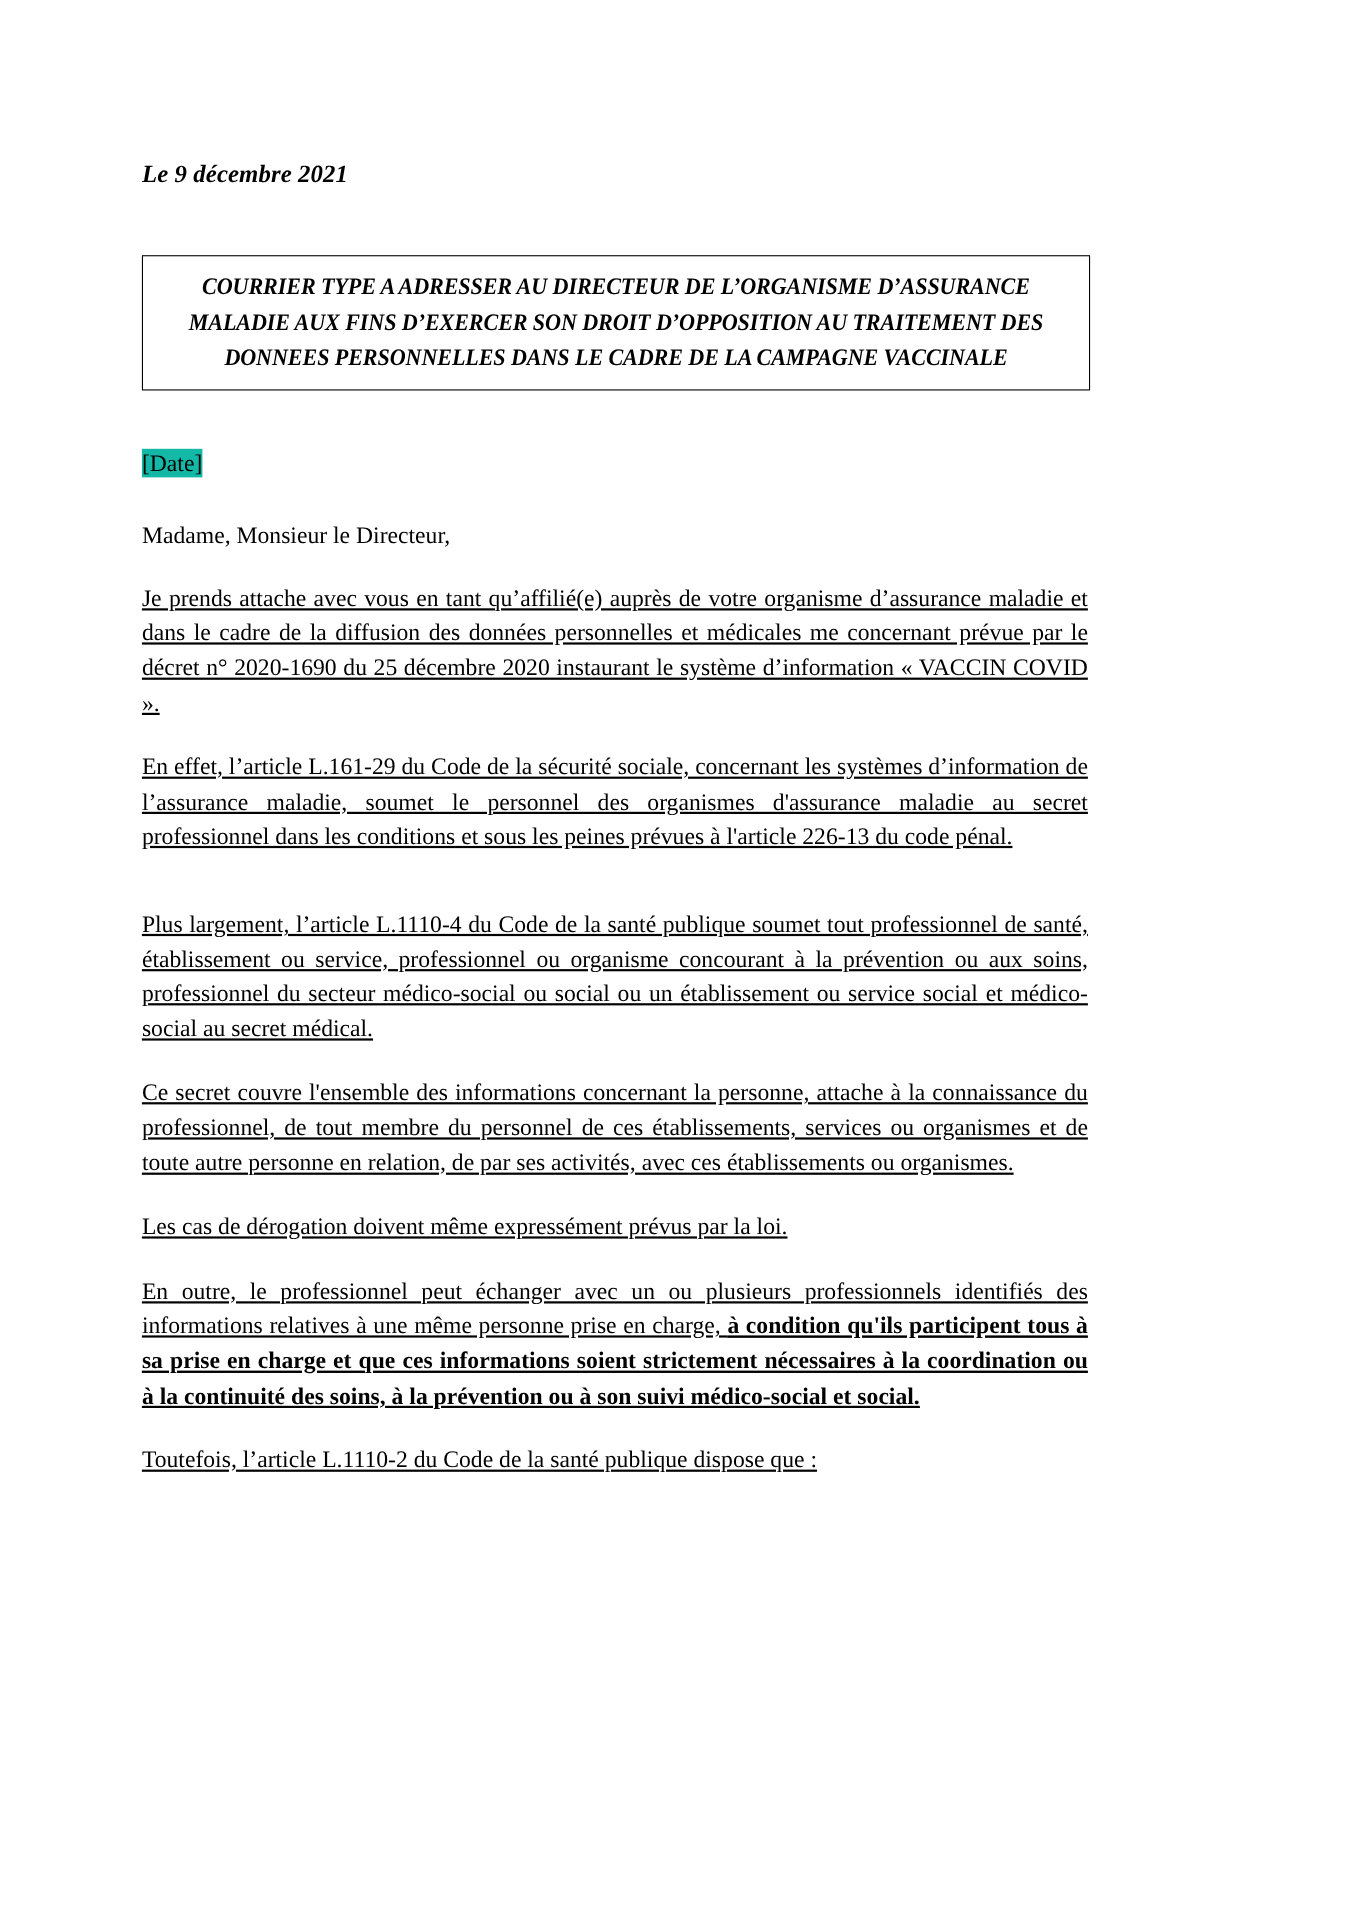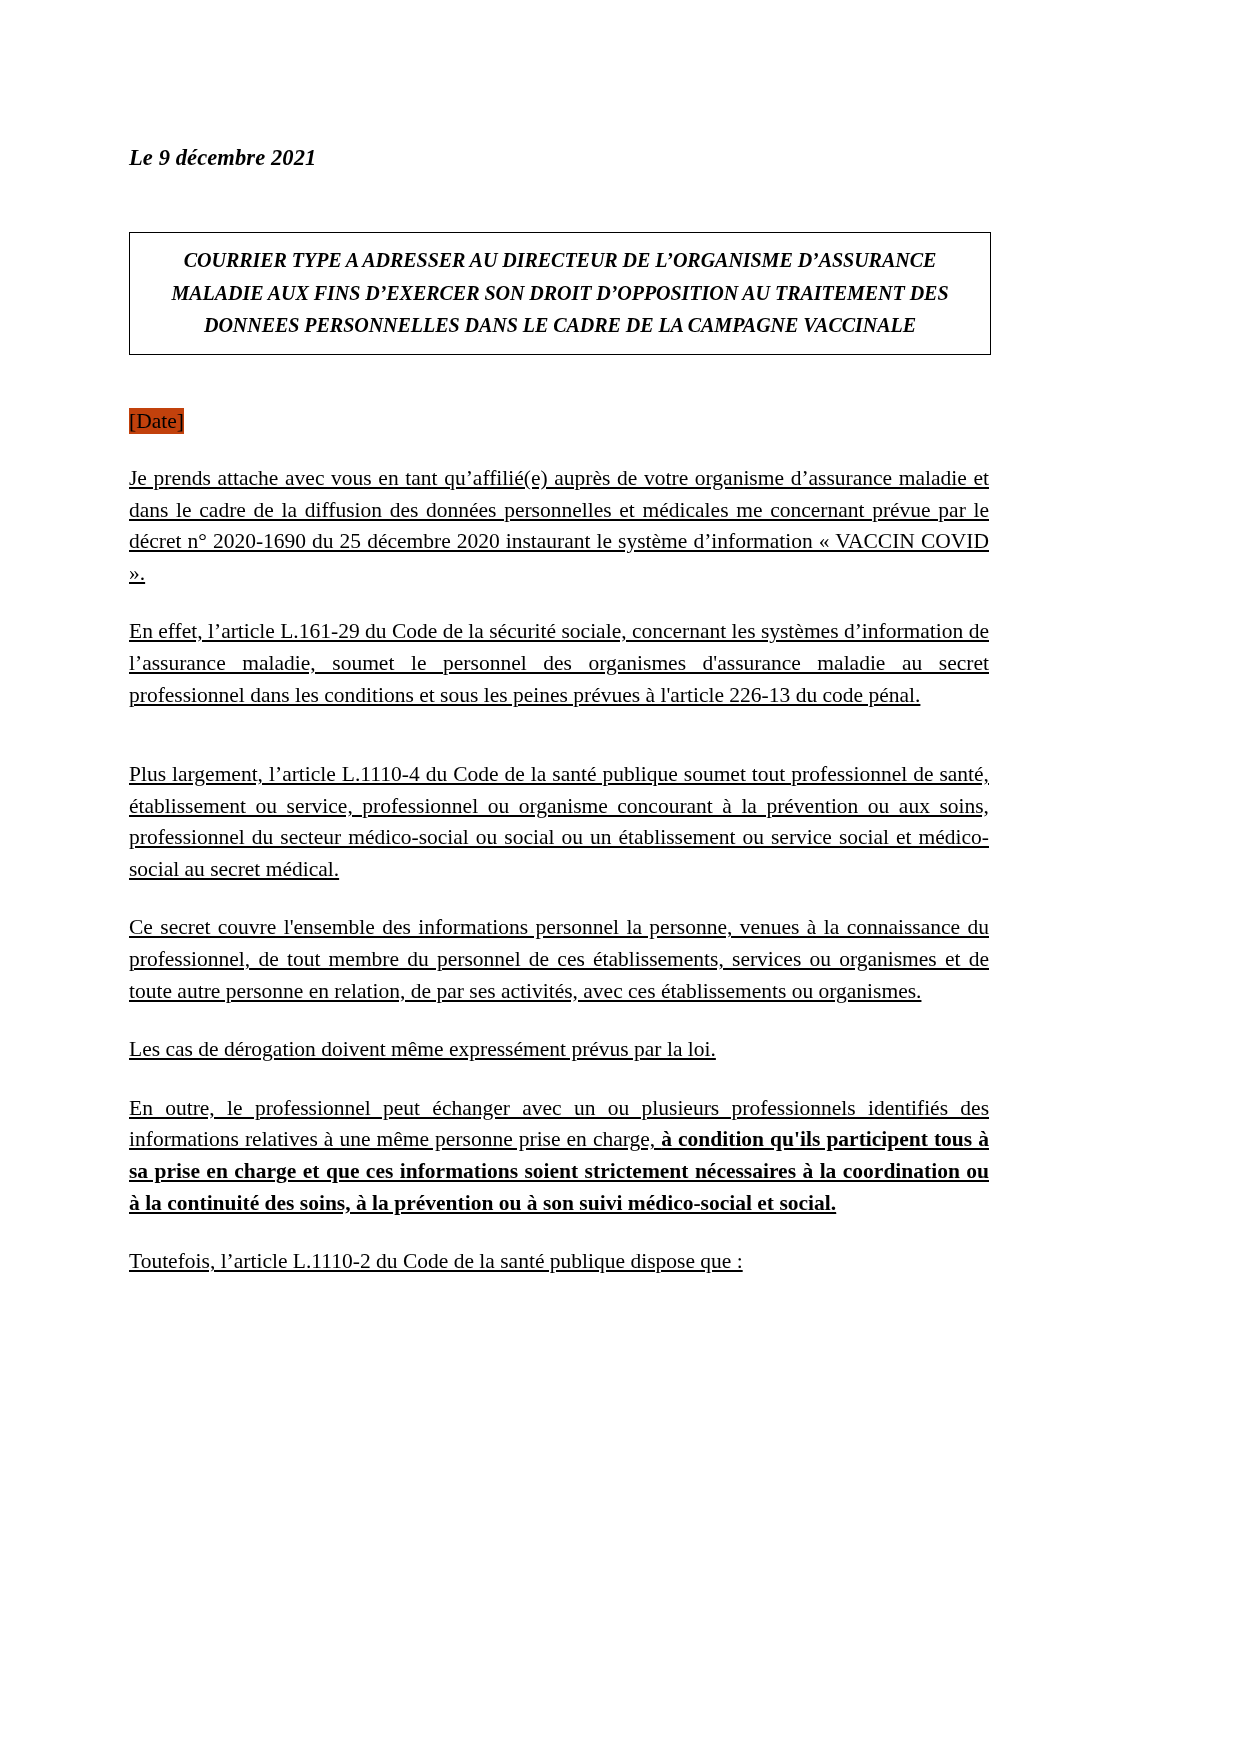--- a/index.html
+++ b/index.html
@@ -65,21 +65,21 @@
   }
 
   
   .placeholder-wrap {
     margin-top: 53px;
     font-size: 21.5px;
     line-height: 1.3;
   }
 
   .highlight {
-    background-color: #c2410c;
+    background-color: #14b8a6;
     padding: 1px 0 1px 0;
   }
 
   
   .salutation {
     font-size: 21.5px;
     line-height: 1.3;
     margin-top: 38px;
   }
 
@@ -131,29 +131,30 @@
     <div class="title-box">
       <div class="title-line">COURRIER TYPE A ADRESSER AU DIRECTEUR DE L’ORGANISME D’ASSURANCE</div>
       <div class="title-line">MALADIE AUX FINS D’EXERCER SON DROIT D’OPPOSITION AU TRAITEMENT DES</div>
       <div class="title-line">DONNEES PERSONNELLES DANS LE CADRE DE LA CAMPAGNE VACCINALE</div>
     </div>
 
     <div class="placeholder-wrap">
       <span class="highlight">[Date]</span>
     </div>
 
+    <div class="salutation">Madame, Monsieur le Directeur,</div>
 
     <p class="body nostretch">Je prends attache avec vous en tant qu’affilié(e) auprès de votre organisme d’assurance maladie et dans le cadre de la diffusion des données personnelles et médicales me concernant prévue par le décret n° 2020-1690 du 25 décembre 2020 instaurant le système d’information « VACCIN COVID ».</p>
 
 
     <p class="body nostretch">En effet, l’article L.161-29 du Code de la sécurité sociale, concernant les systèmes d’information de l’assurance maladie, soumet le personnel des organismes d'assurance maladie au secret professionnel dans les conditions et sous les peines prévues à l'article 226-13 du code pénal.</p>
 
     <p class="body gap-large nostretch">Plus largement, l’article L.1110-4 du Code de la santé publique soumet tout professionnel de santé, établissement ou service, professionnel ou organisme concourant à la prévention ou aux soins, professionnel du secteur médico-social ou social ou un établissement ou service social et médico-social au secret médical.</p>
 
-    <p class="body nostretch">Ce secret couvre l'ensemble des informations personnel la personne, venues à la connaissance du professionnel, de tout membre du personnel de ces établissements, services ou organismes et de toute autre personne en relation, de par ses activités, avec ces établissements ou organismes.</p>
+    <p class="body nostretch">Ce secret couvre l'ensemble des informations concernant la personne, attache à la connaissance du professionnel, de tout membre du personnel de ces établissements, services ou organismes et de toute autre personne en relation, de par ses activités, avec ces établissements ou organismes.</p>
 
     <p class="body nostretch">Les cas de dérogation doivent même expressément prévus par la loi.</p>
 
     <p class="body nostretch">
       <span>En outre, le professionnel peut échanger avec un ou plusieurs professionnels identifiés des informations relatives à une même personne prise en charge, </span><span class="emph">à condition qu'ils participent tous à sa prise en charge et que ces informations soient strictement nécessaires à la coordination ou à la continuité des soins, à la prévention ou à son suivi médico-social et social.</span>
     </p>
 
     <p class="body nostretch">Toutefois, l’article L.1110-2 du Code de la santé publique dispose que :</p>
 
   </div>

